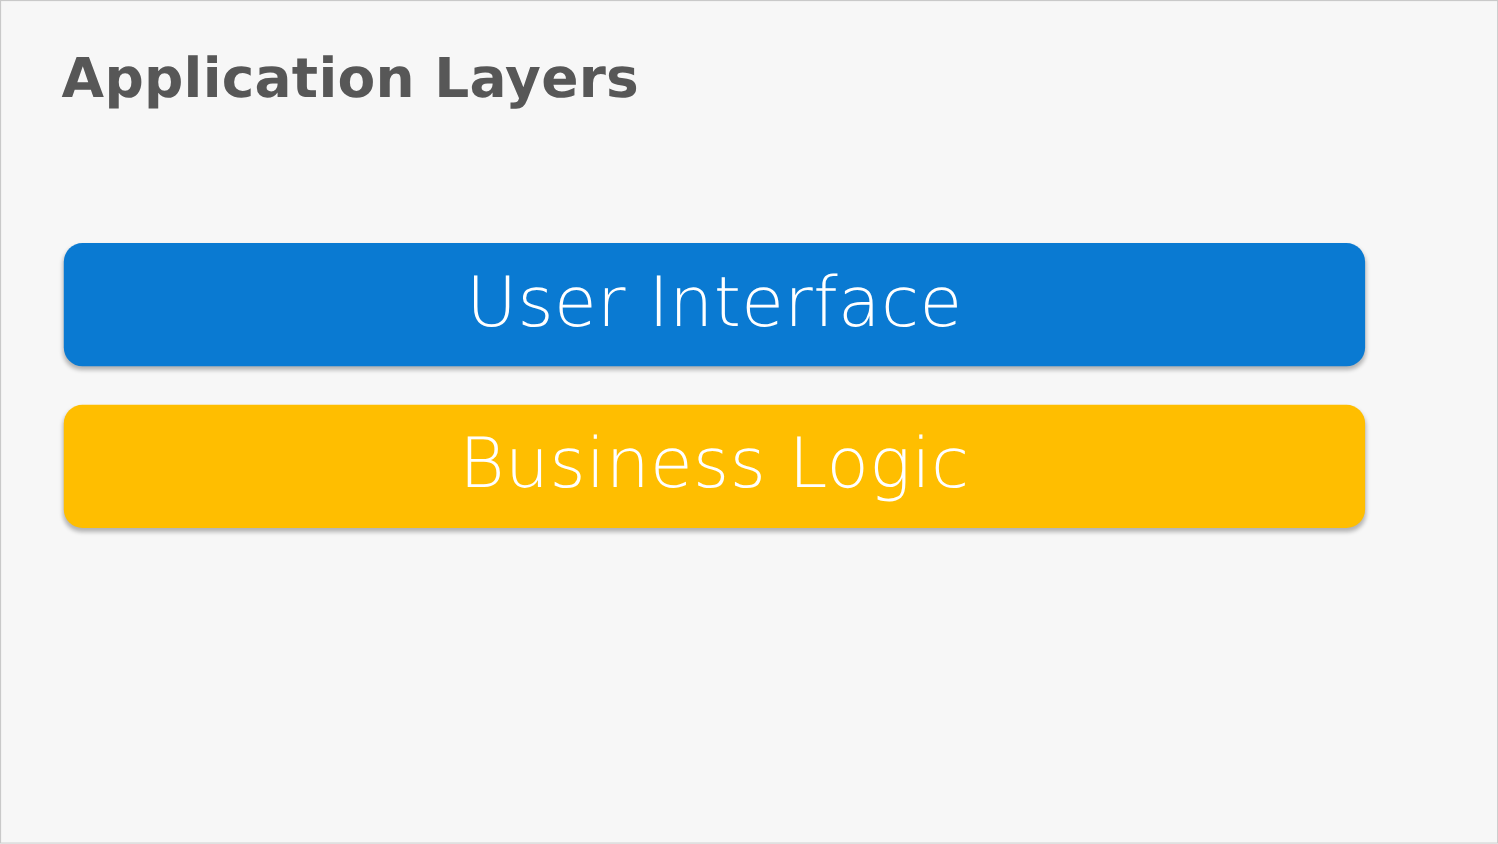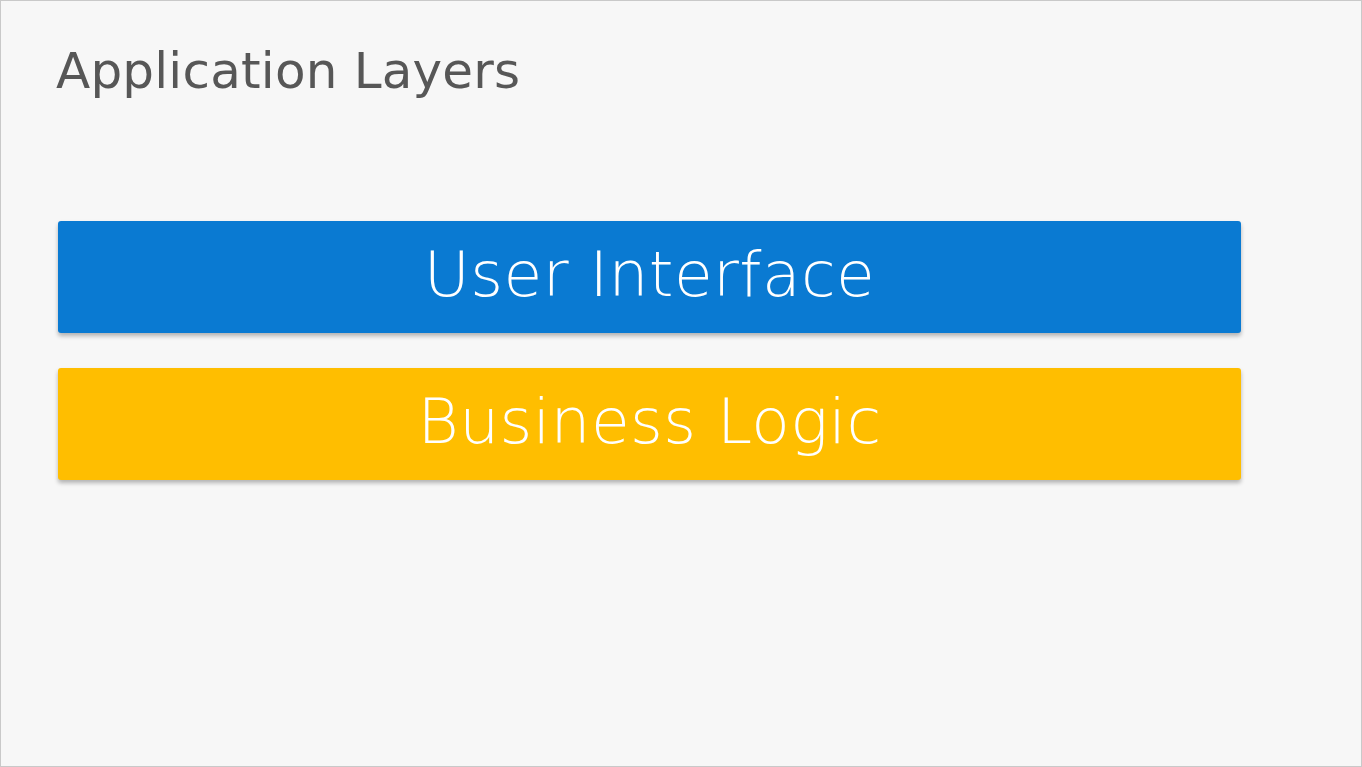--- a/index.html
+++ b/index.html
@@ -20,41 +20,41 @@
     font-family: "DejaVu Sans", "Liberation Sans", sans-serif;
   }
 
   
   #slide-title {
     position: absolute;
     left: 55px;
     top: 42px;
     font-family: "DejaVu Sans", "Liberation Sans", sans-serif;
     font-size: 50px;
-    font-weight: 400;
+    font-weight: 700;
     letter-spacing: 0.2px;
     color: #575757;
     line-height: 1.15;
     white-space: nowrap;
   }
 
   
   #layer-stack {
     position: absolute;
     left: 57px;
     top: 220px;
     width: 1183px;
   }
 
   .layer-bar {
     position: relative;
     box-sizing: border-box;
     width: 100%;
     height: 112px;
-    border-radius: 3px;
+    border-radius: 17px;
     margin-bottom: 35px;
     display: flex;
     align-items: center;
     justify-content: center;
     box-shadow: 0 3px 4px rgba(0, 0, 0, 0.28);
   }
 
   .layer-bar:last-child {
     margin-bottom: 0;
   }

